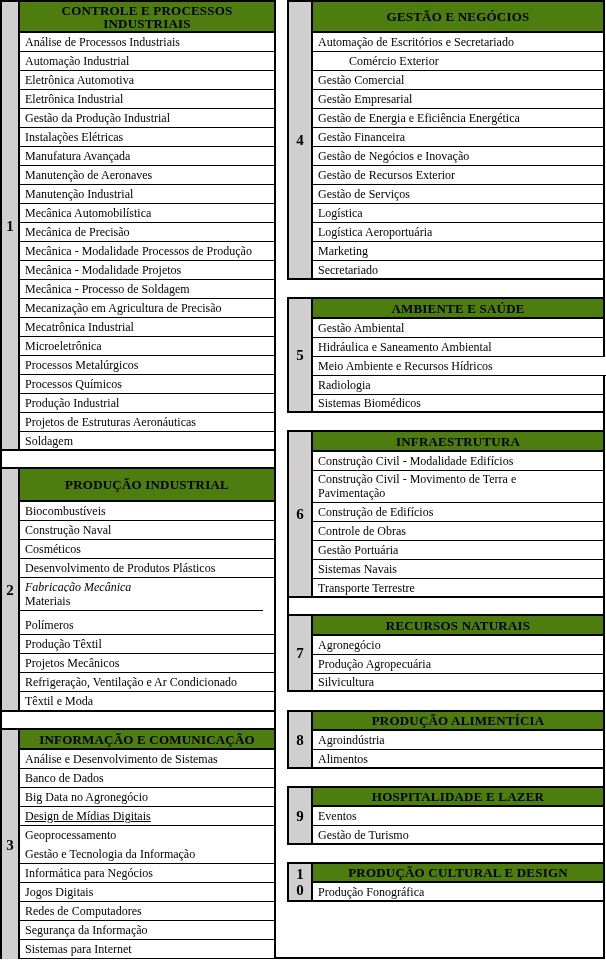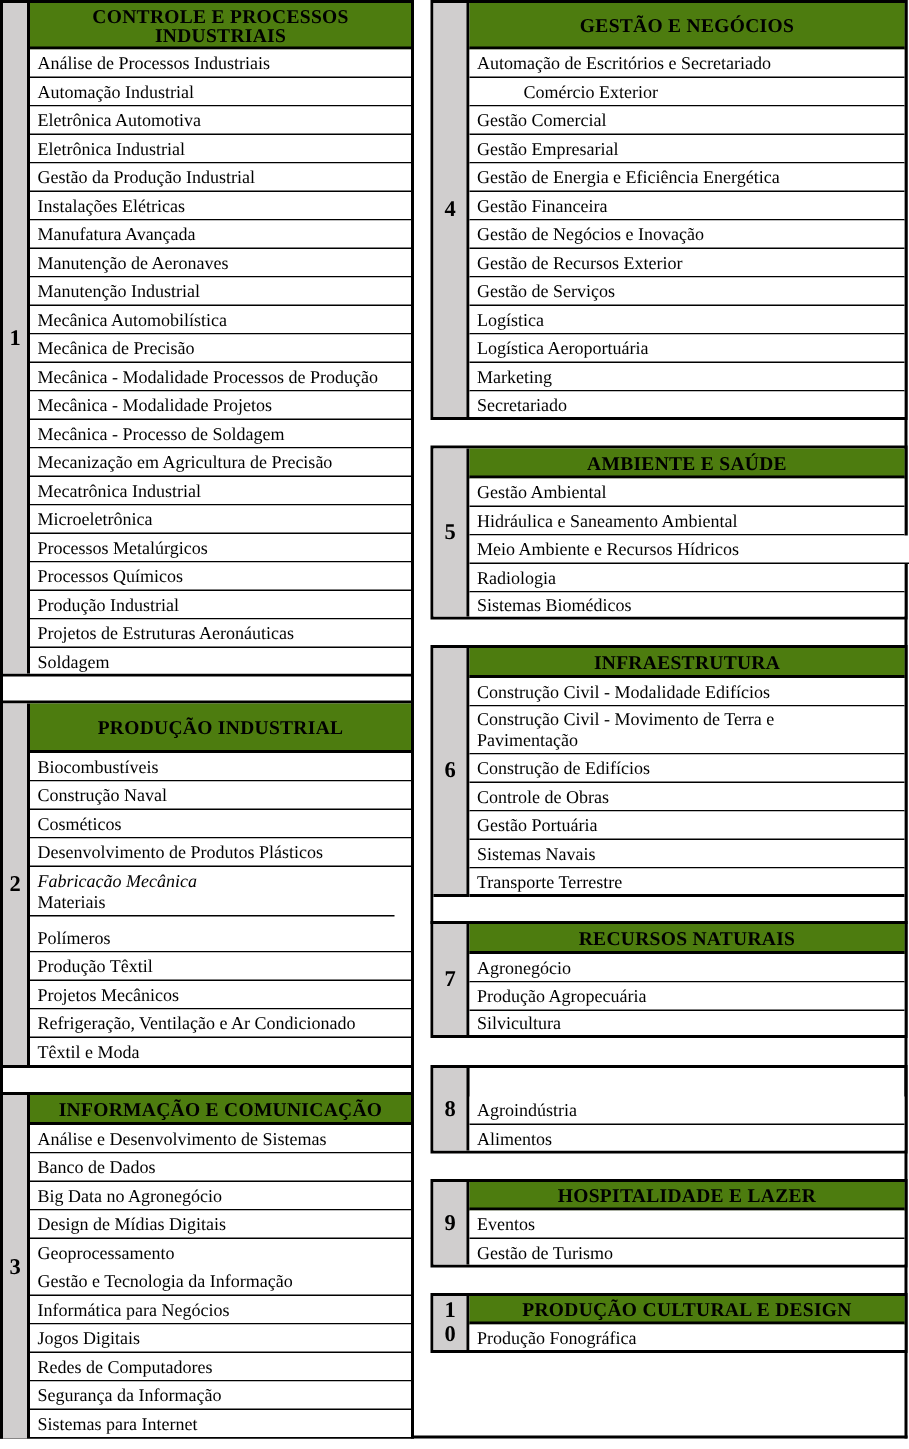--- a/index.html
+++ b/index.html
@@ -77,21 +77,21 @@
   </div>
 </div>
 
 <div class="block" style="left:0;top:728px;width:276px;height:231px;border-left:2px solid #000;border-right:2px solid #000;border-top:2px solid #000;">
   <div class="numcol" style="left:0;top:0;width:18px;height:229px;">3</div>
   <div class="hdr" style="left:18px;top:0;width:254px;height:20px;">INFORMAÇÃO E COMUNICAÇÃO</div>
   <div style="position:absolute;left:18px;top:20px;width:254px;">
     <div class="row" style="left:0;top:0;width:254px;height:19px;">Análise e Desenvolvimento de Sistemas</div>
     <div class="row" style="left:0;top:19px;width:254px;height:19px;">Banco de Dados</div>
     <div class="row" style="left:0;top:38px;width:254px;height:19px;">Big Data no Agronegócio</div>
-    <div class="row" style="left:0;top:57px;width:254px;height:19px;">Design de Mídias Digitais</div>
+    <div class="row" style="left:0;top:57px;width:254px;height:19px;text-decoration:underline;">Design de Mídias Digitais</div>
     <div class="row double" style="left:0;top:76px;width:254px;height:38px;">
       <span style="line-height:19px;">Geoprocessamento</span>
       <span style="line-height:19px;">Gestão e Tecnologia da Informação</span>
     </div>
     <div class="row" style="left:0;top:114px;width:254px;height:19px;">Informática para Negócios</div>
     <div class="row" style="left:0;top:133px;width:254px;height:19px;">Jogos Digitais</div>
     <div class="row" style="left:0;top:152px;width:254px;height:19px;">Redes de Computadores</div>
     <div class="row" style="left:0;top:171px;width:254px;height:19px;">Segurança da Informação</div>
     <div class="row last" style="left:0;top:190px;width:254px;height:18px;">Sistemas para Internet</div>
   </div>
@@ -149,20 +149,21 @@
   <div class="hdr" style="left:24px;top:0;width:290px;height:20px;">RECURSOS NATURAIS</div>
   <div style="position:absolute;left:24px;top:20px;width:290px;">
     <div class="row" style="left:0;top:0;width:290px;height:19px;">Agronegócio</div>
     <div class="row" style="left:0;top:19px;width:290px;height:19px;">Produção Agropecuária</div>
     <div class="row last" style="left:0;top:38px;width:290px;height:16px;">Silvicultura</div>
   </div>
 </div>
 
 <div class="block" style="left:287px;top:710px;width:318px;height:59px;border:2px solid #000;">
   <div class="numcol" style="left:0;top:0;width:24px;height:55px;">8</div>
+  <div class="hdr" style="left:24px;top:0;width:290px;height:19px;">PRODUÇÃO ALIMENTÍCIA</div>
   <div style="position:absolute;left:24px;top:19px;width:290px;">
     <div class="row" style="left:0;top:0;width:290px;height:19px;">Agroindústria</div>
     <div class="row last" style="left:0;top:19px;width:290px;height:17px;">Alimentos</div>
   </div>
 </div>
 
 <div class="block" style="left:287px;top:786px;width:318px;height:59px;border:2px solid #000;">
   <div class="numcol" style="left:0;top:0;width:24px;height:55px;">9</div>
   <div class="hdr" style="left:24px;top:0;width:290px;height:19px;">HOSPITALIDADE E LAZER</div>
   <div style="position:absolute;left:24px;top:19px;width:290px;">

